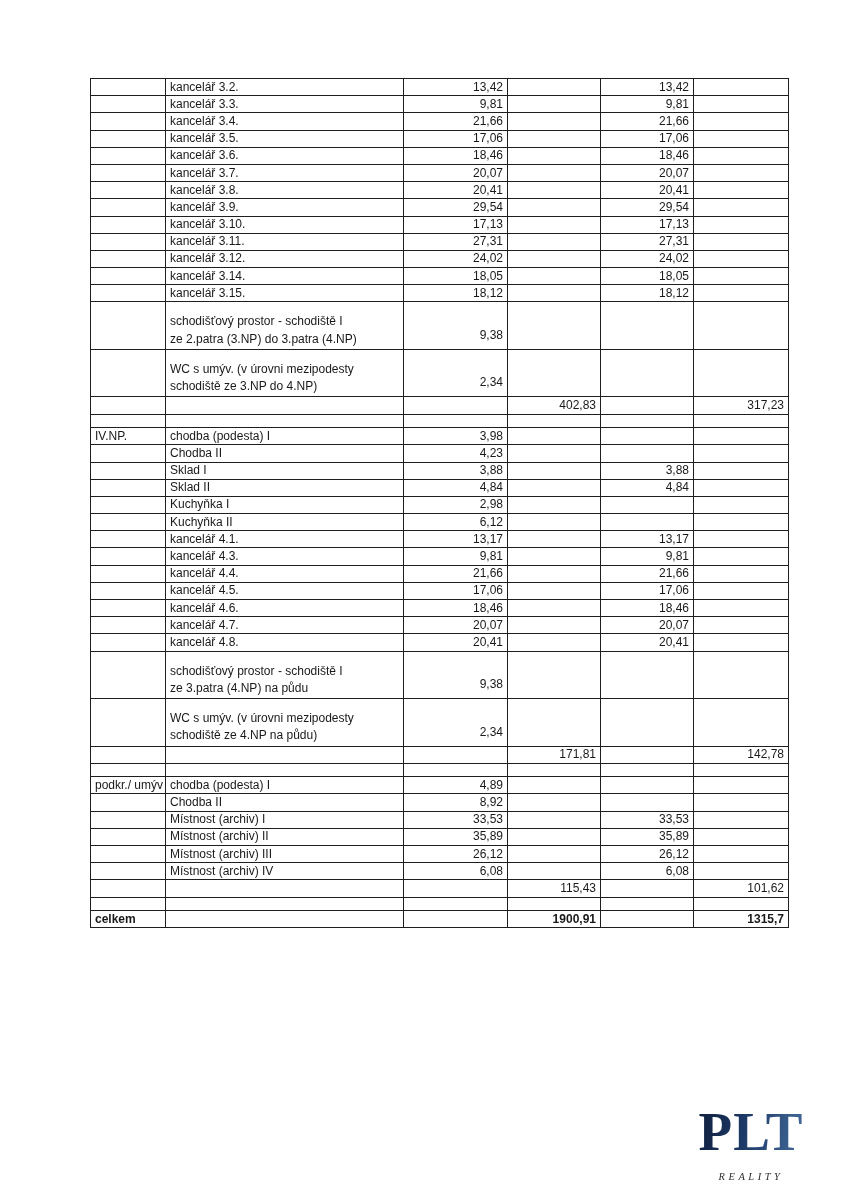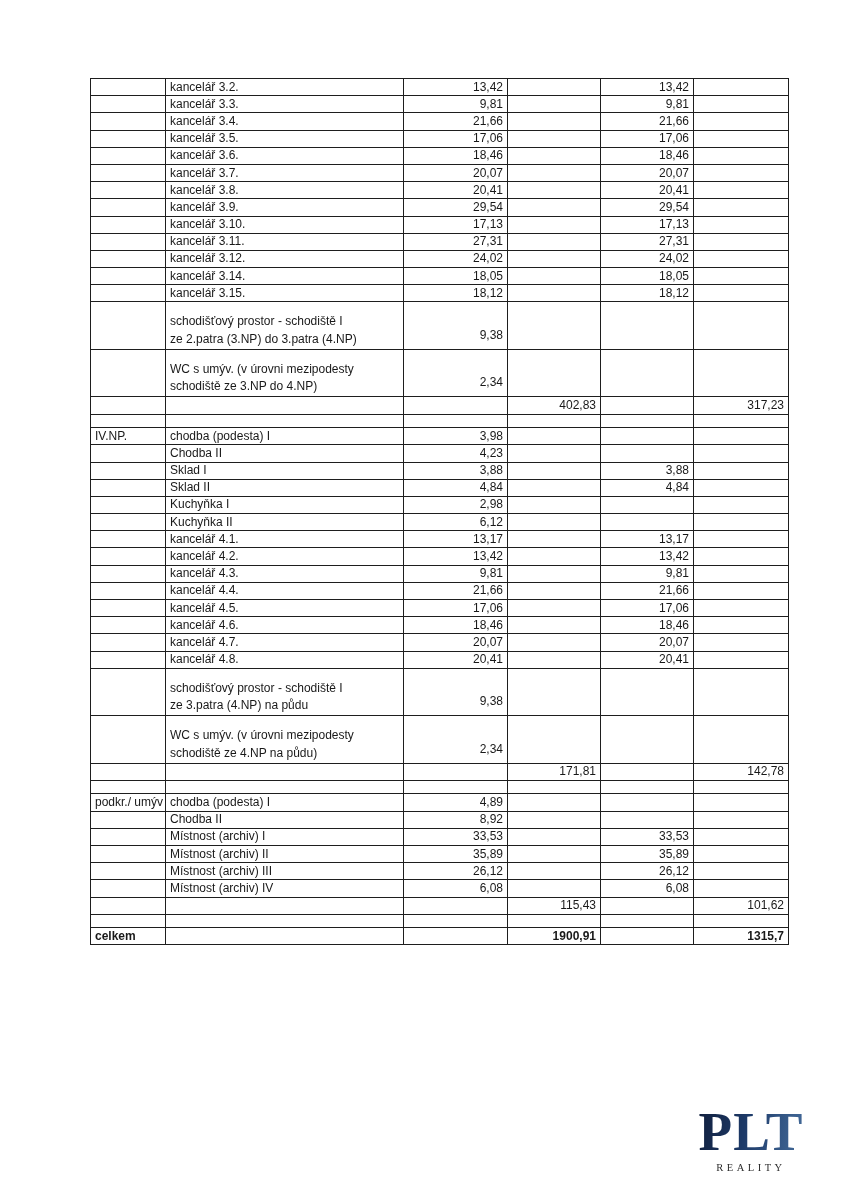--- a/index.html
+++ b/index.html
@@ -36,21 +36,21 @@
     color:#24416f;
   }
   @supports ((-webkit-background-clip: text) or (background-clip: text)){
     .logo .plt{
       background:linear-gradient(100deg,#101d3a 0%,#1d3a68 45%,#476f9e 100%);
       -webkit-background-clip:text;background-clip:text;
       color:transparent;
     }
   }
   .logo .reality{
-    margin-top:3px;font-size:10.5px;letter-spacing:3.5px;color:#2e2e2e;
+    margin-top:12px;font-size:10.5px;letter-spacing:3.5px;color:#2e2e2e;font-style:italic;
   }
 </style>
 </head>
 <body>
 
 <div class="page">
 
   <table class="area">
     <colgroup>
       <col style="width:75px">
@@ -250,28 +250,20 @@
         <tr class="row-normal">
           <td class="c0"></td>
           <td class="c1">kancelář 4.1.</td>
           <td class="c2">13,17</td>
           <td class="c3"></td>
           <td class="c4">13,17</td>
           <td class="c5"></td>
         </tr>
         <tr class="row-normal">
           <td class="c0"></td>
-          <td class="c1">kancelář 4.2.</td>
-          <td class="c2">13,42</td>
-          <td class="c3"></td>
-          <td class="c4">13,42</td>
-          <td class="c5"></td>
-        </tr>
-        <tr class="row-normal">
-          <td class="c0"></td>
           <td class="c1">kancelář 4.3.</td>
           <td class="c2">9,81</td>
           <td class="c3"></td>
           <td class="c4">9,81</td>
           <td class="c5"></td>
         </tr>
         <tr class="row-normal">
           <td class="c0"></td>
           <td class="c1">kancelář 4.4.</td>
           <td class="c2">21,66</td>

